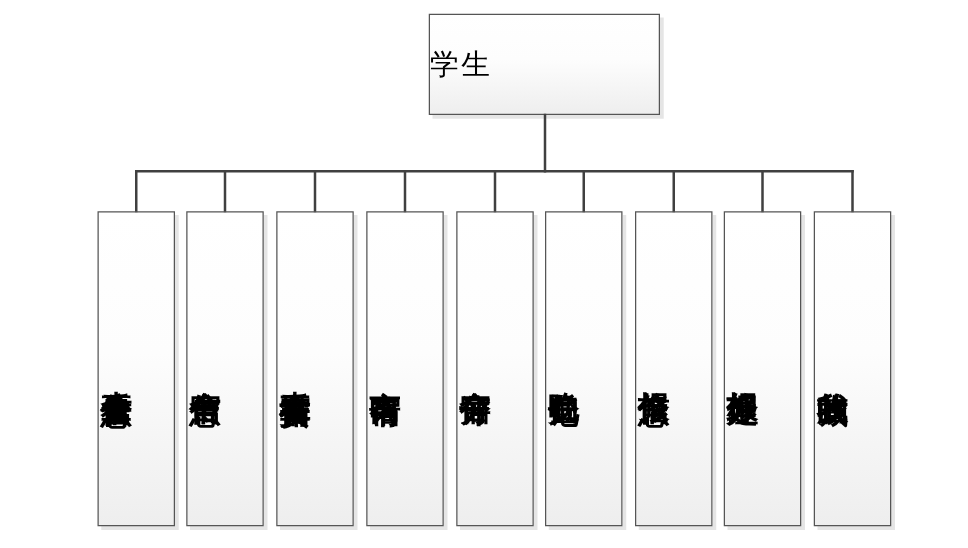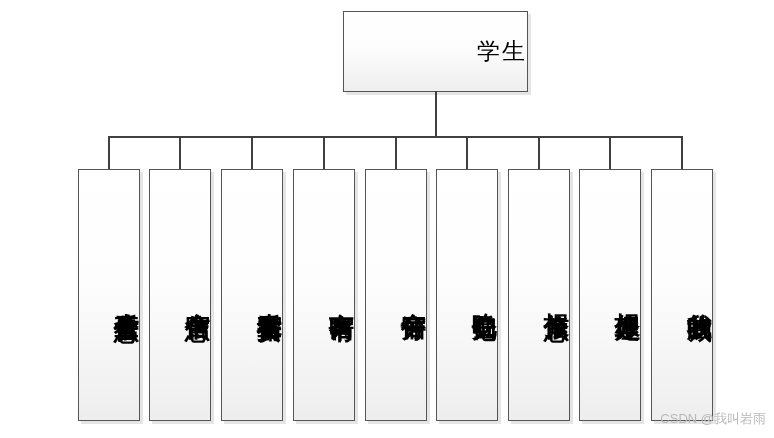--- a/index.html
+++ b/index.html
@@ -21,21 +21,21 @@
 
   
   .node {
     position: absolute;
     box-sizing: border-box;
     border: 1px solid #555555;
     background: linear-gradient(to bottom, #ffffff 0%, #fdfdfd 45%, #eeeeee 100%);
     box-shadow: 3px 3px 0 0 rgba(0,0,0,0.10);
     display: flex;
     align-items: center;
-    justify-content: flex-end;
+    justify-content: flex-start;
     color: #000000;
   }
 
   
   .node.root {
     left: 343px;
     top: 11px;
     width: 185px;
     height: 81px;
     font-size: 23px;
@@ -122,15 +122,14 @@
   <div class="node leaf" style="left:508px;">
     <span class="vtext">报修信息</span>
   </div>
   <div class="node leaf" style="left:579px;">
     <span class="vtext">报修处理</span>
   </div>
   <div class="node leaf" style="left:651px;">
     <span class="vtext">我的收藏</span>
   </div>
 
-  <div class="watermark">CSDN @我叫岩雨</div>
 
 </div>
 
 </body></html>

